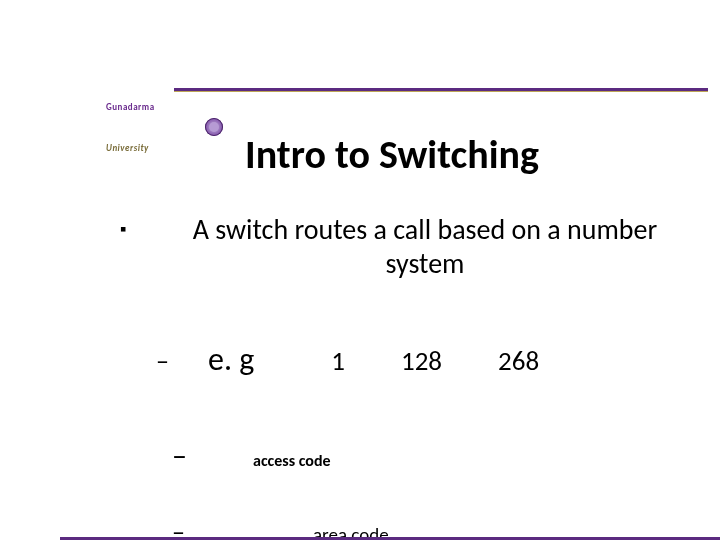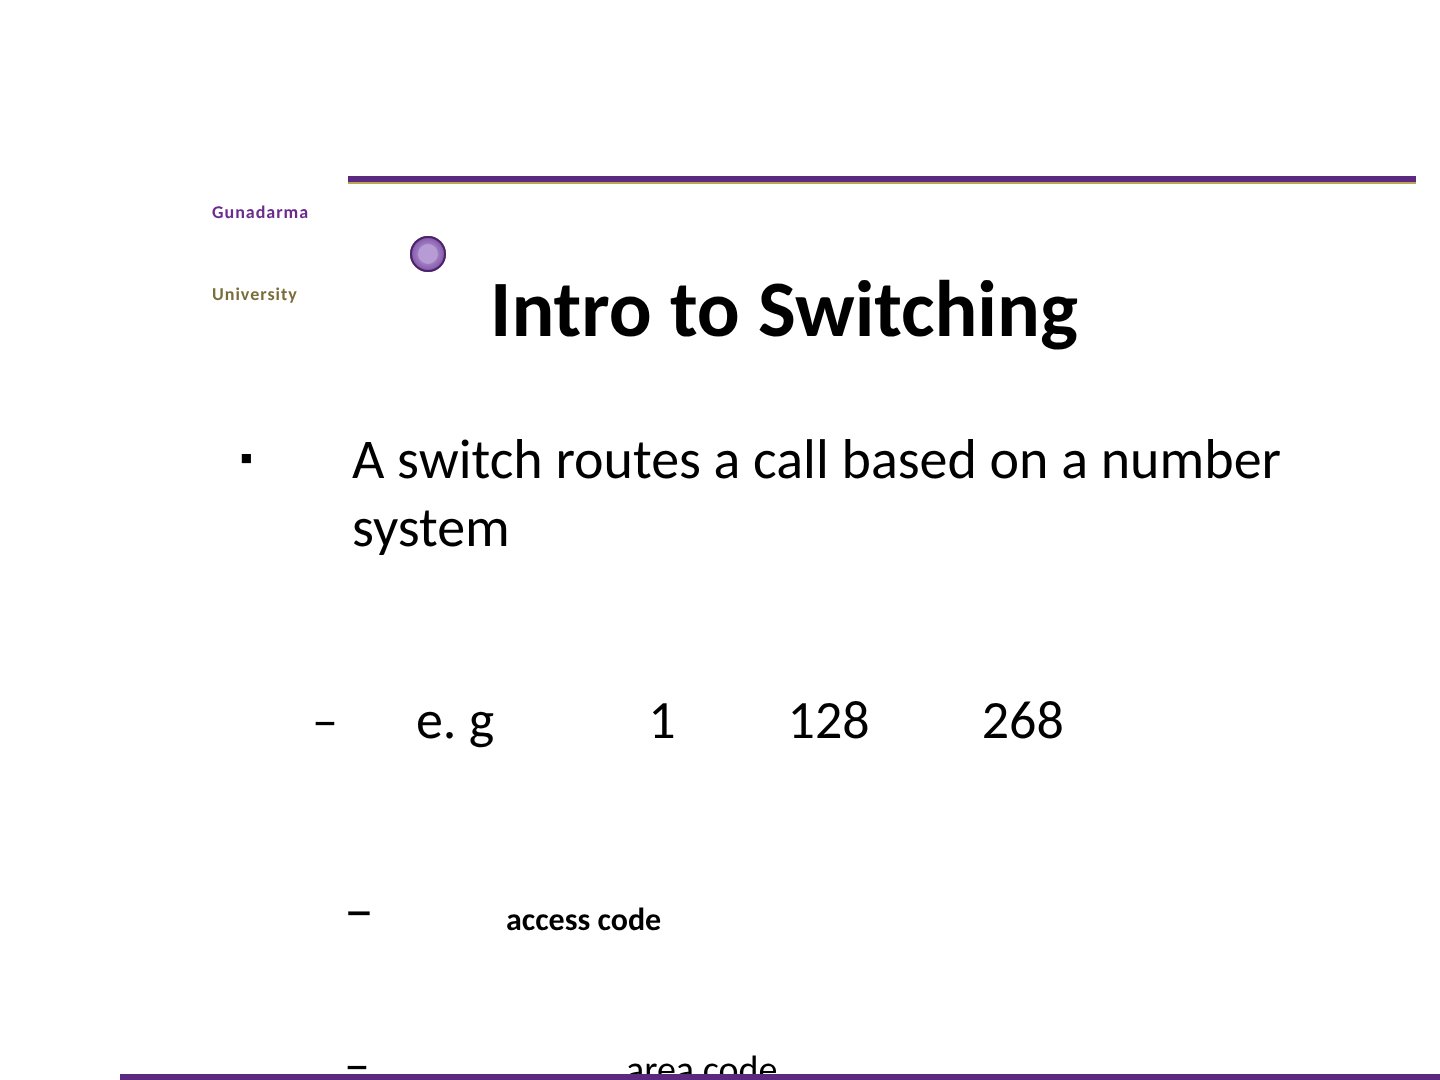--- a/index.html
+++ b/index.html
@@ -25,21 +25,21 @@
     gap: 2px;
   }
   .logo-text {
     display: flex;
     flex-direction: column;
     font-size: 9px;
     line-height: 1;
     font-weight: bold;
   }
   .logo-text .g { color: #6b2c8e; letter-spacing: 0.5px; }
-  .logo-text .u { color: #7a6d3a; letter-spacing: 0.5px; }
+  .logo-text .u { color: #7a6d3a; letter-spacing: 0.5px; font-style: italic; }
   .seal {
     width: 18px; height: 18px;
     border-radius: 50%;
     background: radial-gradient(circle at 50% 50%, #c7b8e0 0%, #8a5fb0 60%, #5b2a80 100%);
     box-shadow: inset 0 0 0 1px #4a2468;
     position: relative;
   }
   .seal::after{
     content:"";
     position:absolute;
@@ -70,29 +70,29 @@
     line-height: 1.22;
   }
   .bullet1 {
     display: flex;
   }
   .bullet1 .mark {
     width: 24px;
     font-size: 18px;
     line-height: 32px;
   }
-  .bullet1 .txt { flex: 1; }
+  .bullet1 .txt { flex: 1; text-align: center; }
   .sub {
     margin-left: 52px;
     margin-top: 6px;
     display: flex;
     align-items: baseline;
   }
   .sub .mark { width: 20px; font-size: 26px; }
-  .eg { font-size: 27px; }
+  .eg { font-size: 32px; }
   .num-row {
     display: flex;
     gap: 24px;
     font-size: 27px;
     margin-left: 45px;
   }
   .codes {
     margin-left: 52px;
     margin-top: 2px;
     font-size: 20px;

